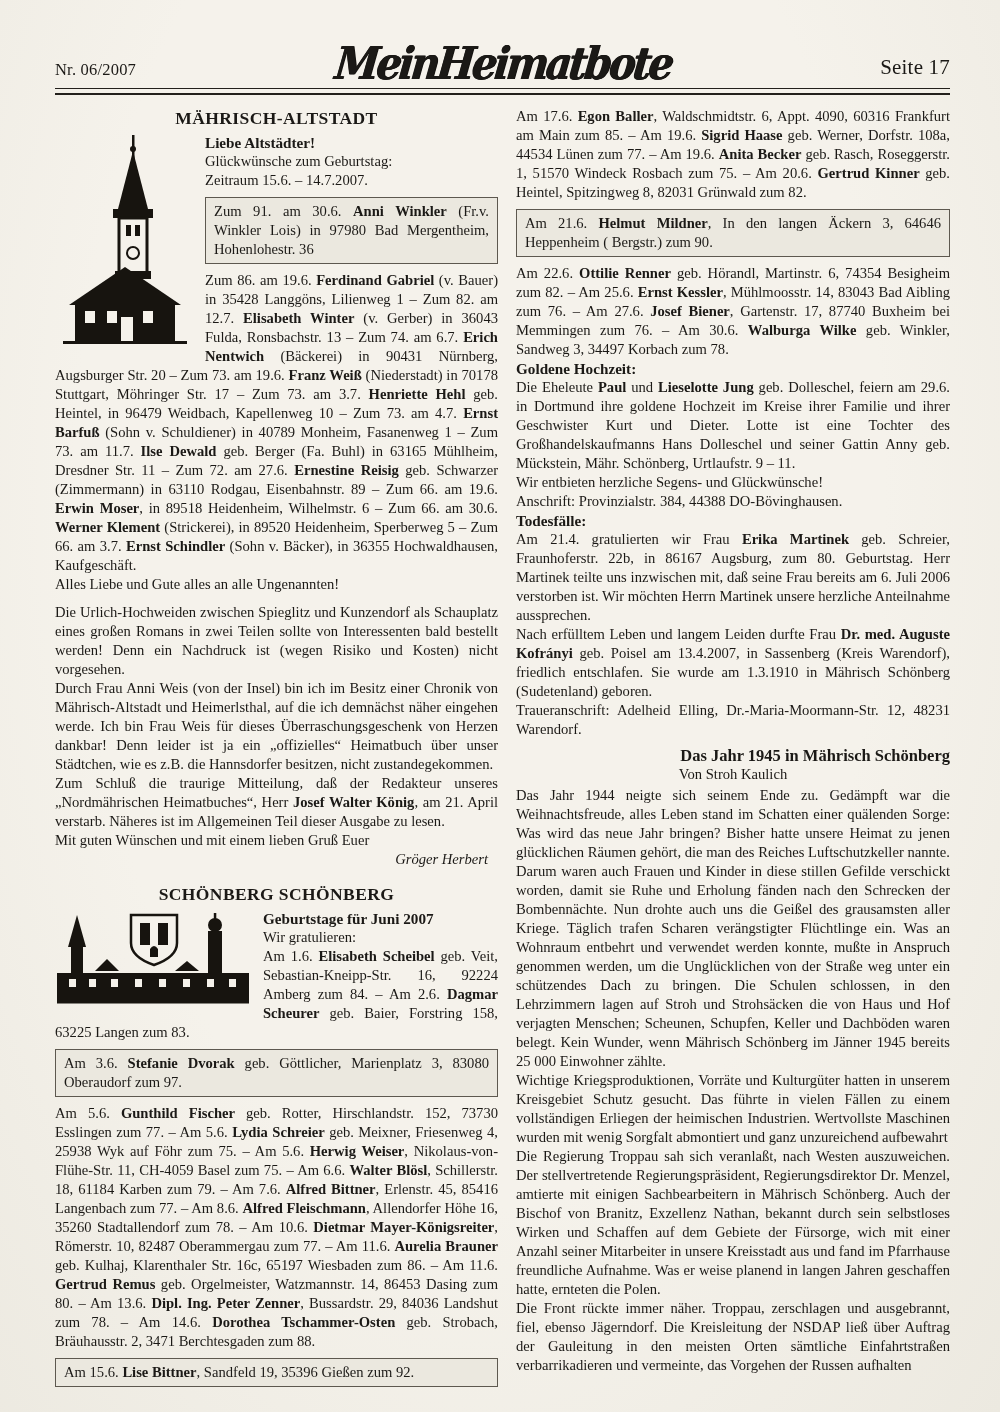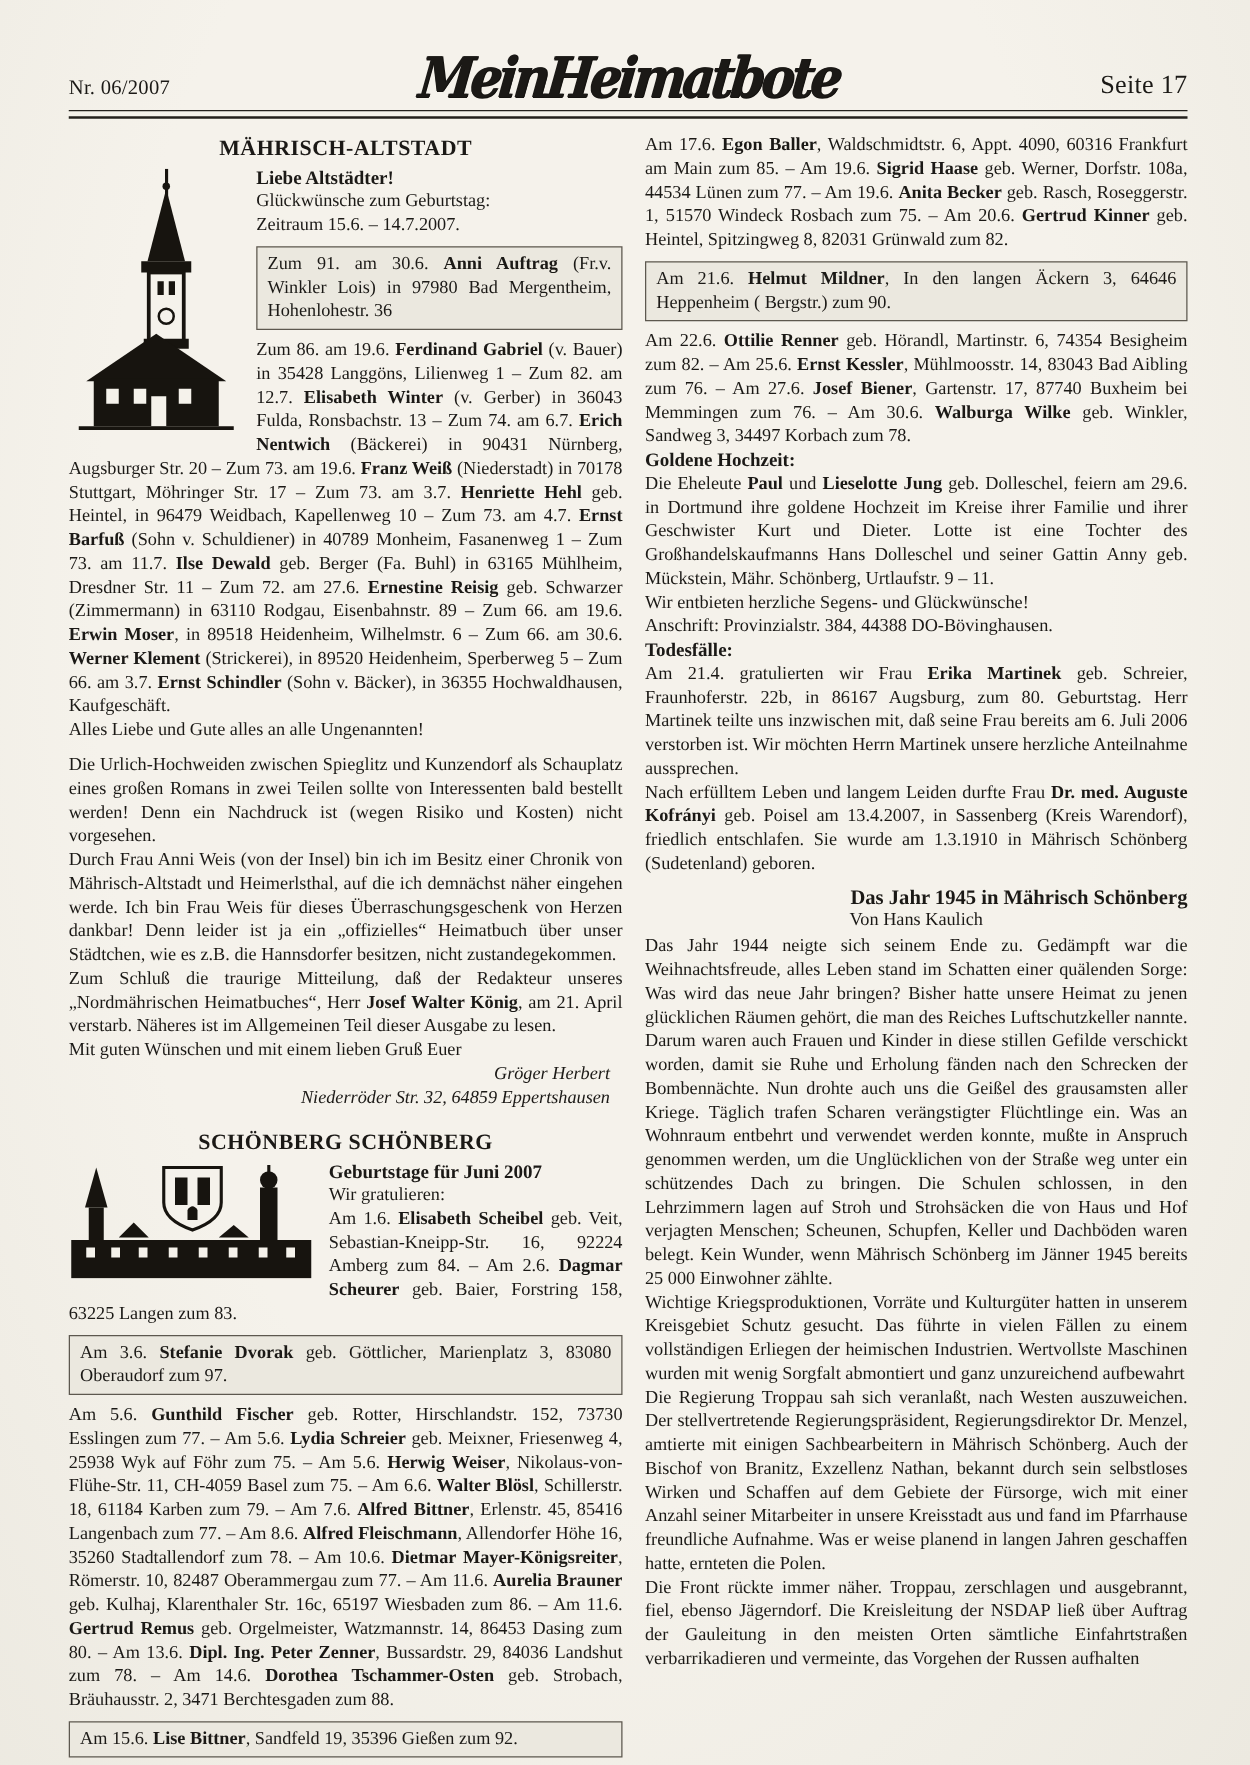--- a/index.html
+++ b/index.html
@@ -85,29 +85,28 @@
       <rect x="30" y="176" width="10" height="12" fill="#f5f2eb"></rect>
       <rect x="52" y="176" width="10" height="12" fill="#f5f2eb"></rect>
       <rect x="88" y="176" width="10" height="12" fill="#f5f2eb"></rect>
       <rect x="66" y="182" width="12" height="24" fill="#f5f2eb"></rect>
       <rect x="8" y="206" width="124" height="3" fill="#17140f"></rect>
     </svg>
   </span>
         <div class="blk sub-heading">Liebe Altstädter!</div>
         <div class="blk plain">Glückwünsche zum Geburtstag:</div>
         <div class="blk plain">Zeitraum 15.6. – 14.7.2007.</div>
-        <div class="blk boxed">Zum 91. am 30.6. <b>Anni Auftrag</b> (Fr.v. Winkler Lois) in 97980 Bad Mergentheim, Hohenlohestr. 36</div>
+        <div class="blk boxed">Zum 91. am 30.6. <b>Anni Winkler</b> (Fr.v. Winkler Lois) in 97980 Bad Mergentheim, Hohenlohestr. 36</div>
         <div class="blk para">Zum 86. am 19.6. <b>Ferdinand Gabriel</b> (v. Bauer) in 35428 Langgöns, Lilienweg 1 – Zum 82. am 12.7. <b>Elisabeth Winter</b> (v. Gerber) in 36043 Fulda, Ronsbachstr. 13 – Zum 74. am 6.7. <b>Erich Nentwich</b> (Bäckerei) in 90431 Nürnberg, Augsburger Str. 20 – Zum 73. am 19.6. <b>Franz Weiß</b> (Niederstadt) in 70178 Stuttgart, Möhringer Str. 17 – Zum 73. am 3.7. <b>Henriette Hehl</b> geb. Heintel, in 96479 Weidbach, Kapellenweg 10 – Zum 73. am 4.7. <b>Ernst Barfuß</b> (Sohn v. Schuldiener) in 40789 Monheim, Fasanenweg 1 – Zum 73. am 11.7. <b>Ilse Dewald</b> geb. Berger (Fa. Buhl) in 63165 Mühlheim, Dresdner Str. 11 – Zum 72. am 27.6. <b>Ernestine Reisig</b> geb. Schwarzer (Zimmermann) in 63110 Rodgau, Eisenbahnstr. 89 – Zum 66. am 19.6. <b>Erwin Moser</b>, in 89518 Heidenheim, Wilhelmstr. 6 – Zum 66. am 30.6. <b>Werner Klement</b> (Strickerei), in 89520 Heidenheim, Sperberweg 5 – Zum 66. am 3.7. <b>Ernst Schindler</b> (Sohn v. Bäcker), in 36355 Hochwaldhausen, Kaufgeschäft.</div>
         <div class="blk plain">Alles Liebe und Gute alles an alle Ungenannten!</div>
         <div class="blk para gap-top">Die Urlich-Hochweiden zwischen Spieglitz und Kunzendorf als Schauplatz eines großen Romans in zwei Teilen sollte von Interessenten bald bestellt werden! Denn ein Nachdruck ist (wegen Risiko und Kosten) nicht vorgesehen.</div>
         <div class="blk para">Durch Frau Anni Weis (von der Insel) bin ich im Besitz einer Chronik von Mährisch-Altstadt und Heimerlsthal, auf die ich demnächst näher eingehen werde. Ich bin Frau Weis für dieses Überraschungsgeschenk von Herzen dankbar! Denn leider ist ja ein „offizielles“ Heimatbuch über unser Städtchen, wie es z.B. die Hannsdorfer besitzen, nicht zustandegekommen.</div>
         <div class="blk para">Zum Schluß die traurige Mitteilung, daß der Redakteur unseres „Nordmährischen Heimatbuches“, Herr <b>Josef Walter König</b>, am 21. April verstarb. Näheres ist im Allgemeinen Teil dieser Ausgabe zu lesen.</div>
         <div class="blk plain">Mit guten Wünschen und mit einem lieben Gruß Euer</div>
         <div class="blk sig">Gröger Herbert</div>
-        <div class="blk sig">Niederröder Str. 32, 64859 Eppertshausen</div>
         <div class="blk section-heading second">SCHÖNBERG SCHÖNBERG</div>
         <span class="float-img" style="width:196px;height:94px">
     <svg width="196" height="94" viewBox="0 0 196 94" xmlns="http://www.w3.org/2000/svg">
       <polygon points="22,4 13,36 31,36" fill="#17140f"></polygon>
       <rect x="16" y="36" width="12" height="28" fill="#17140f"></rect>
       <path d="M76 4 h46 v28 q0 14 -23 22 q-23 -8 -23 -22 Z" fill="#f5f2eb" stroke="#17140f" stroke-width="2.5"></path>
       <rect x="85" y="12" width="10" height="22" fill="#17140f"></rect>
       <rect x="103" y="12" width="10" height="22" fill="#17140f"></rect>
       <path d="M95 38 q4 -6 8 0 v8 h-8 Z" fill="#17140f"></path>
       <circle cx="160" cy="14" r="7" fill="#17140f"></circle>
@@ -138,21 +137,22 @@
         <div class="blk para">Am 17.6. <b>Egon Baller</b>, Waldschmidtstr. 6, Appt. 4090, 60316 Frankfurt am Main zum 85. – Am 19.6. <b>Sigrid Haase</b> geb. Werner, Dorfstr. 108a, 44534 Lünen zum 77. – Am 19.6. <b>Anita Becker</b> geb. Rasch, Roseggerstr. 1, 51570 Windeck Rosbach zum 75. – Am 20.6. <b>Gertrud Kinner</b> geb. Heintel, Spitzingweg 8, 82031 Grünwald zum 82.</div>
         <div class="blk boxed">Am 21.6. <b>Helmut Mildner</b>, In den langen Äckern 3, 64646 Heppenheim ( Bergstr.) zum 90.</div>
         <div class="blk para">Am 22.6. <b>Ottilie Renner</b> geb. Hörandl, Martinstr. 6, 74354 Besigheim zum 82. – Am 25.6. <b>Ernst Kessler</b>, Mühlmoosstr. 14, 83043 Bad Aibling zum 76. – Am 27.6. <b>Josef Biener</b>, Gartenstr. 17, 87740 Buxheim bei Memmingen zum 76. – Am 30.6. <b>Walburga Wilke</b> geb. Winkler, Sandweg 3, 34497 Korbach zum 78.</div>
         <div class="blk sub-heading">Goldene Hochzeit:</div>
         <div class="blk para">Die Eheleute <b>Paul</b> und <b>Lieselotte Jung</b> geb. Dolleschel, feiern am 29.6. in Dortmund ihre goldene Hochzeit im Kreise ihrer Familie und ihrer Geschwister Kurt und Dieter. Lotte ist eine Tochter des Großhandelskaufmanns Hans Dolleschel und seiner Gattin Anny geb. Mückstein, Mähr. Schönberg, Urtlaufstr. 9 – 11.</div>
         <div class="blk plain">Wir entbieten herzliche Segens- und Glückwünsche!</div>
         <div class="blk plain">Anschrift: Provinzialstr. 384, 44388 DO-Bövinghausen.</div>
         <div class="blk sub-heading">Todesfälle:</div>
         <div class="blk para">Am 21.4. gratulierten wir Frau <b>Erika Martinek</b> geb. Schreier, Fraunhoferstr. 22b, in 86167 Augsburg, zum 80. Geburtstag. Herr Martinek teilte uns inzwischen mit, daß seine Frau bereits am 6. Juli 2006 verstorben ist. Wir möchten Herrn Martinek unsere herzliche Anteilnahme aussprechen.</div>
         <div class="blk para">Nach erfülltem Leben und langem Leiden durfte Frau <b>Dr. med. Auguste Kofrányi</b> geb. Poisel am 13.4.2007, in Sassenberg (Kreis Warendorf), friedlich entschlafen. Sie wurde am 1.3.1910 in Mährisch Schönberg (Sudetenland) geboren.</div>
+        <div class="blk para">Traueranschrift: Adelheid Elling, Dr.-Maria-Moormann-Str. 12, 48231 Warendorf.</div>
         <div class="blk article-title">Das Jahr 1945 in Mährisch Schönberg</div>
-        <div class="blk article-byline">Von Hans Kaulich</div>
+        <div class="blk article-byline">Von Stroh Kaulich</div>
         <div class="blk para">Das Jahr 1944 neigte sich seinem Ende zu. Gedämpft war die Weihnachtsfreude, alles Leben stand im Schatten einer quälenden Sorge: Was wird das neue Jahr bringen? Bisher hatte unsere Heimat zu jenen glücklichen Räumen gehört, die man des Reiches Luftschutzkeller nannte. Darum waren auch Frauen und Kinder in diese stillen Gefilde verschickt worden, damit sie Ruhe und Erholung fänden nach den Schrecken der Bombennächte. Nun drohte auch uns die Geißel des grausamsten aller Kriege. Täglich trafen Scharen verängstigter Flüchtlinge ein. Was an Wohnraum entbehrt und verwendet werden konnte, mußte in Anspruch genommen werden, um die Unglücklichen von der Straße weg unter ein schützendes Dach zu bringen. Die Schulen schlossen, in den Lehrzimmern lagen auf Stroh und Strohsäcken die von Haus und Hof verjagten Menschen; Scheunen, Schupfen, Keller und Dachböden waren belegt. Kein Wunder, wenn Mährisch Schönberg im Jänner 1945 bereits 25 000 Einwohner zählte.</div>
         <div class="blk para">Wichtige Kriegsproduktionen, Vorräte und Kulturgüter hatten in unserem Kreisgebiet Schutz gesucht. Das führte in vielen Fällen zu einem vollständigen Erliegen der heimischen Industrien. Wertvollste Maschinen wurden mit wenig Sorgfalt abmontiert und ganz unzureichend aufbewahrt</div>
         <div class="blk para">Die Regierung Troppau sah sich veranlaßt, nach Westen auszuweichen. Der stellvertretende Regierungspräsident, Regierungsdirektor Dr. Menzel, amtierte mit einigen Sachbearbeitern in Mährisch Schönberg. Auch der Bischof von Branitz, Exzellenz Nathan, bekannt durch sein selbstloses Wirken und Schaffen auf dem Gebiete der Fürsorge, wich mit einer Anzahl seiner Mitarbeiter in unsere Kreisstadt aus und fand im Pfarrhause freundliche Aufnahme. Was er weise planend in langen Jahren geschaffen hatte, ernteten die Polen.</div>
         <div class="blk para">Die Front rückte immer näher. Troppau, zerschlagen und ausgebrannt, fiel, ebenso Jägerndorf. Die Kreisleitung der NSDAP ließ über Auftrag der Gauleitung in den meisten Orten sämtliche Einfahrtstraßen verbarrikadieren und vermeinte, das Vorgehen der Russen aufhalten</div>
       </div>
   </div>
 </div>
 
 </body></html>

